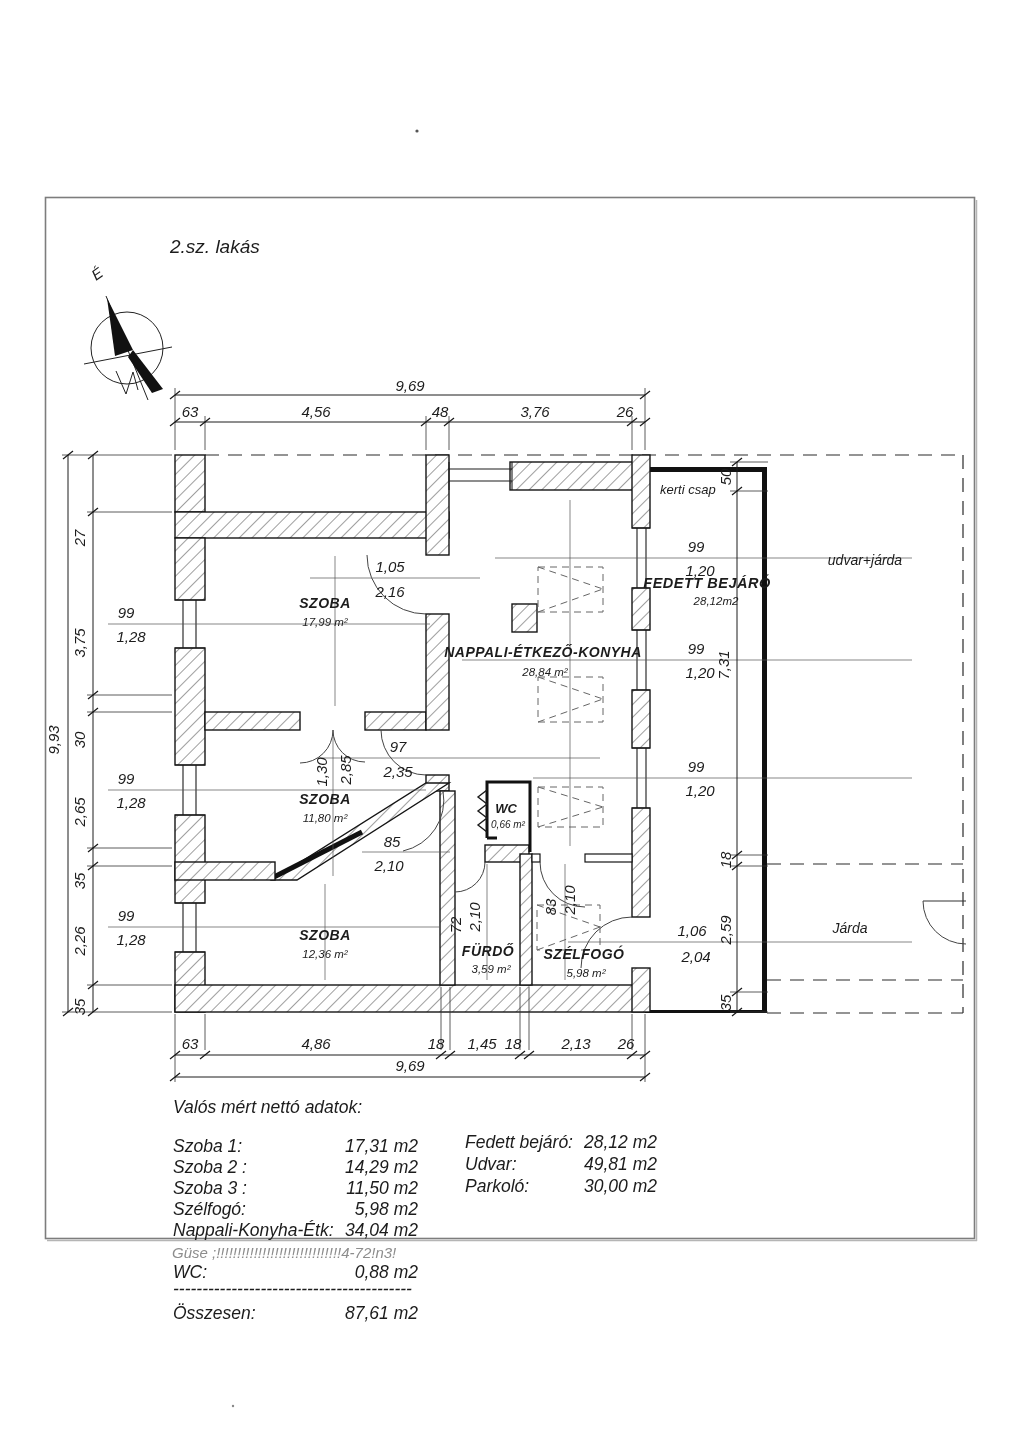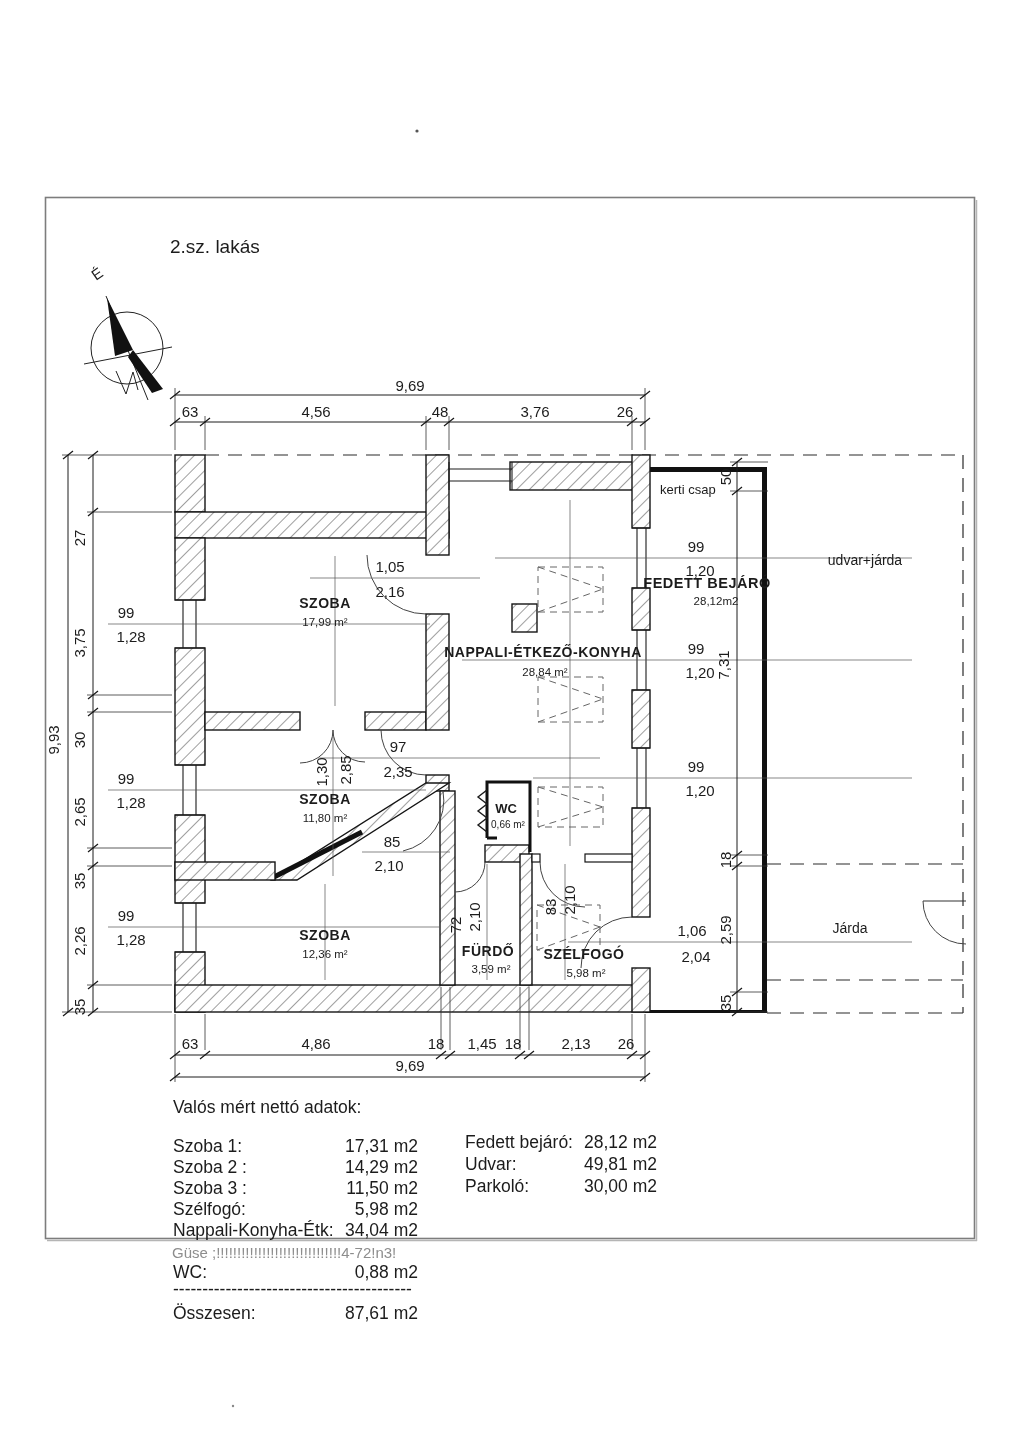--- a/index.html
+++ b/index.html
@@ -1,17 +1,17 @@
 <!DOCTYPE html>
 <html><head>
 <meta charset="utf-8">
 <style>
   html,body{margin:0;padding:0;background:#fff;}
   .page{position:relative;width:1024px;height:1449px;background:#ffffff;overflow:hidden;
-        font-family:"Liberation Sans", sans-serif;}
+        font-family:"Liberation Sans", sans-serif;font-style:italic;}
   svg{position:absolute;left:0;top:0;}
   text{fill:#1c1c1c;font-family:"Liberation Sans", sans-serif;}
   .t-title{font-size:19px;}
   .t-dim{font-size:15px;}
   .t-room{font-size:14px;font-weight:bold;letter-spacing:.5px;}
   .t-area{font-size:11.5px;}
   .t-site{font-size:14px;}
   .t-small{font-size:13px;}
   .t-wc{font-size:13px;font-weight:bold;}
   .t-wcarea{font-size:10px;}

